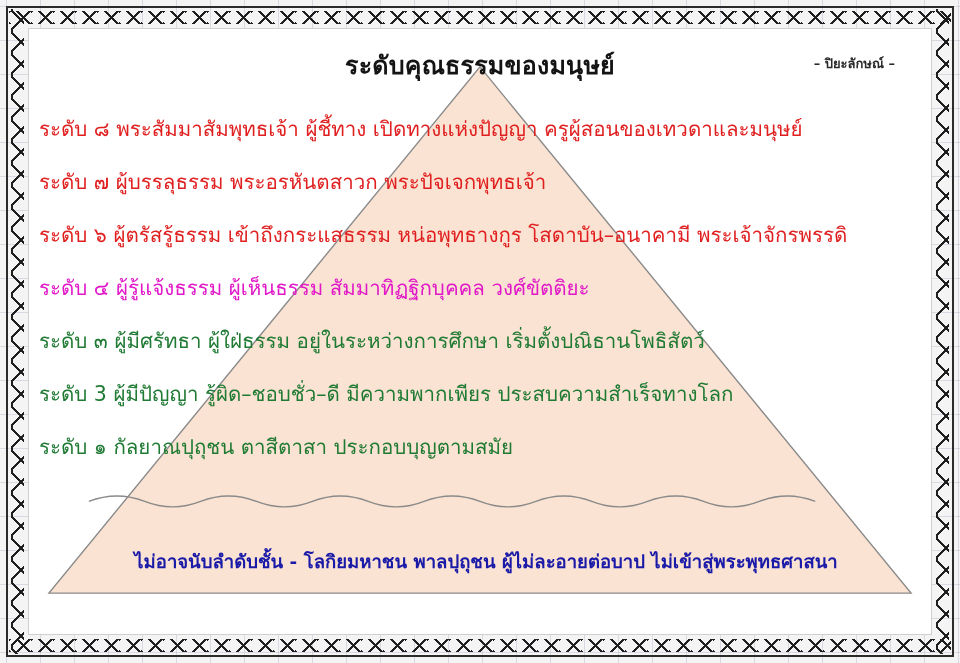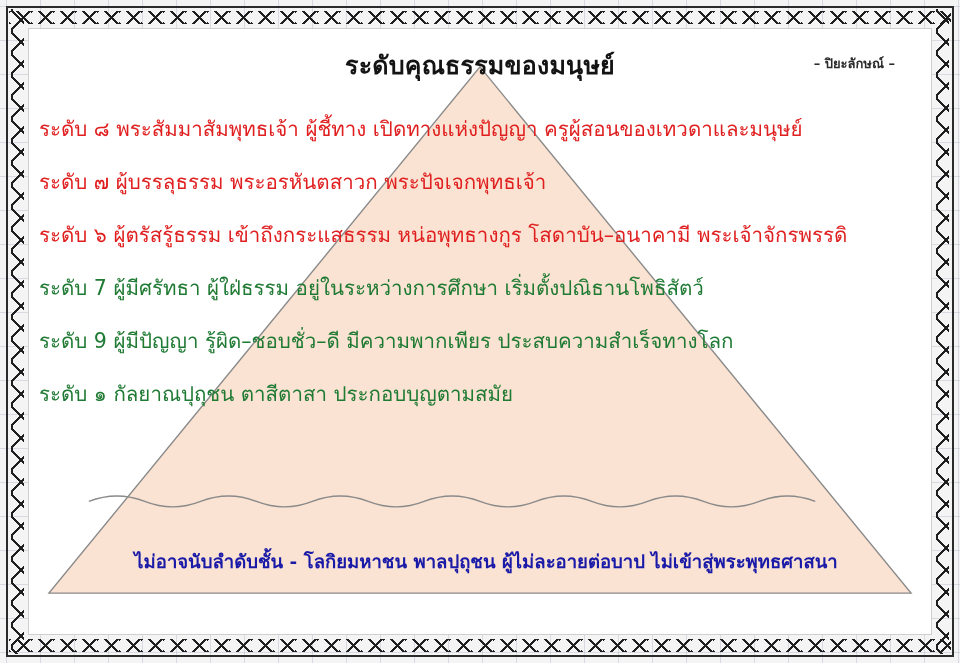--- a/index.html
+++ b/index.html
@@ -167,22 +167,23 @@
 
     <div class="content">
 
       <div class="title">ระดับคุณธรรมของมนุษย์</div>
       <div class="author">– ปิยะลักษณ์ –</div>
 
       <div class="levels">
         <div class="level-line c-red">ระดับ ๘ พระสัมมาสัมพุทธเจ้า ผู้ชี้ทาง เปิดทางแห่งปัญญา ครูผู้สอนของเทวดาและมนุษย์</div>
         <div class="level-line c-red">ระดับ ๗ ผู้บรรลุธรรม พระอรหันตสาวก พระปัจเจกพุทธเจ้า</div>
         <div class="level-line c-red">ระดับ ๖ ผู้ตรัสรู้ธรรม เข้าถึงกระแสธรรม หน่อพุทธางกูร โสดาบัน–อนาคามี พระเจ้าจักรพรรดิ</div>
-        <div class="level-line c-green">ระดับ 7 ผู้มีศรัทธา ผู้ใฝ่ธรรม อยู่ในระหว่างการศึกษา เริ่มตั้งปณิธานโพธิสัตว์</div>
-        <div class="level-line c-green">ระดับ 9 ผู้มีปัญญา รู้ผิด–ชอบชั่ว–ดี มีความพากเพียร ประสบความสำเร็จทางโลก</div>
+        <div class="level-line c-magenta">ระดับ ๔ ผู้รู้แจ้งธรรม ผู้เห็นธรรม สัมมาทิฏฐิกบุคคล วงศ์ขัตติยะ</div>
+        <div class="level-line c-green">ระดับ ๓ ผู้มีศรัทธา ผู้ใฝ่ธรรม อยู่ในระหว่างการศึกษา เริ่มตั้งปณิธานโพธิสัตว์</div>
+        <div class="level-line c-green">ระดับ 3 ผู้มีปัญญา รู้ผิด–ชอบชั่ว–ดี มีความพากเพียร ประสบความสำเร็จทางโลก</div>
         <div class="level-line c-green">ระดับ ๑ กัลยาณปุถุชน ตาสีตาสา ประกอบบุญตามสมัย</div>
       </div>
 
       <div class="footnote">ไม่อาจนับลำดับชั้น - โลกิยมหาชน พาลปุถุชน ผู้ไม่ละอายต่อบาป ไม่เข้าสู่พระพุทธศาสนา</div>
 
     </div>
   </div>
 </div>
 
 </body></html>

